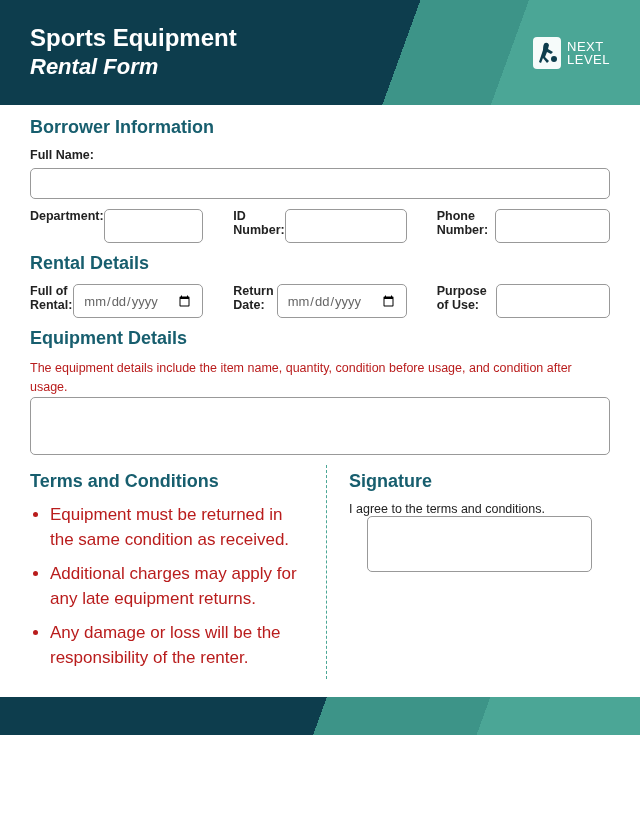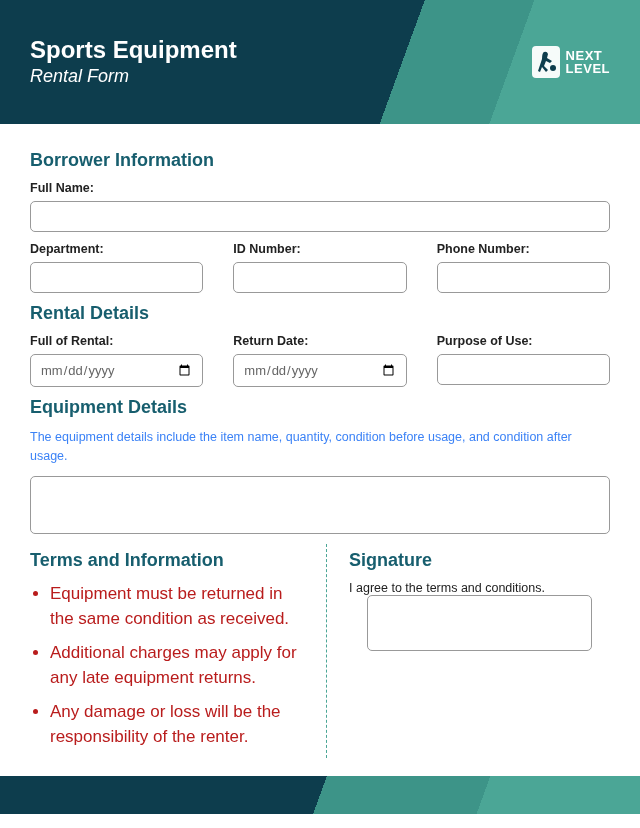--- a/index.html
+++ b/index.html
@@ -1,30 +1,30 @@
 <!DOCTYPE html>
 <html><head>
 <meta charset="utf-8">
 <style>
 *{margin:0;padding:0;box-sizing:border-box}
 body{font-family:Arial,Helvetica,sans-serif;width:640px;background:#fff}
-.header{background:linear-gradient(110deg,#0d3d4d 0%,#0d3d4d 62%,#3d9488 62%,#3d9488 78%,#4ba696 78%);padding:36px 30px;display:flex;justify-content:space-between;align-items:center}
+.header{background:linear-gradient(110deg,#0d3d4d 0%,#0d3d4d 62%,#3d9488 62%,#3d9488 78%,#4ba696 78%);padding:24px 30px;display:flex;justify-content:space-between;align-items:center}
 .header-text h1{color:#fff;font-size:24px;font-weight:700;line-height:1.2}
-.header-text h2{color:#fff;font-size:18px;font-weight:400;font-style:italic;line-height:1.3}
+.header-text h2{color:#fff;font-size:22px;font-weight:700;font-style:italic;line-height:1.3}
 .logo{display:flex;align-items:center;gap:4px}
 .logo-icon{width:32px;height:36px;position:relative}
-.logo-text{color:#fff;font-size:13px;font-weight:700;line-height:1;letter-spacing:0.5px}
-.content{padding:20px 30px 18px}
+.logo-text{color:#fff;font-size:13px;font-weight:400;line-height:1;letter-spacing:0.5px}
+.content{padding:6px 30px 18px}
 .section-title{color:#175e6e;font-size:18px;font-weight:700;margin-bottom:10px;margin-top:6px}
 .field-label{color:#222;font-size:12.5px;font-weight:700;margin-bottom:6px;display:block}
 .field-input{width:100%;border:1px solid #999;border-radius:5px;padding:7px 9px;font-size:13px;font-family:inherit;background:#fff}
 .row{display:flex;gap:30px;margin-bottom:10px}
-.col{flex:1;display:flex;flex-direction:column}
+.col{flex:1;display:flex;}
 .full{margin-bottom:10px}
-.desc{font-size:12.5px;color:#3b82f6;margin-bottom:10px;line-height:1.5}
+.desc{font-size:12.5px;color:#b91c1c;line-height:1.5}
 .textarea{width:100%;border:1px solid #999;border-radius:5px;padding:9px;height:58px;font-family:inherit;resize:none}
 .bottom{display:flex;gap:0;margin-top:6px}
 .terms{flex:1.05;padding-right:22px}
 .sig{flex:1;padding-left:22px;border-left:1.5px dashed #4ba696}
 .terms ul{padding-left:20px;margin-top:8px}
 .terms li{font-size:17px;color:#b91c1c;margin-bottom:8px;line-height:1.5}
 .sig-text{font-size:12.5px;color:#222;margin-top:8px}
 .sig-box{border:1px solid #999;border-radius:5px;height:56px;margin:0 18px}
 .sig-label{font-size:12.5px;color:#222;text-align:center;margin-top:10px;font-weight:600}
 .footer{height:38px;background:linear-gradient(110deg,#0d3d4d 0%,#0d3d4d 50%,#3d9488 50%,#3d9488 75%,#4ba696 75%)}
@@ -90,21 +90,21 @@
       <input class="field-input" type="text" style="">
     </div>
   </div>
 
   <div class="section-title">Equipment Details</div>
   <div class="desc">The equipment details include the item name, quantity, condition before usage, and condition after usage.</div>
   <textarea class="textarea" style=""></textarea>
 
   <div class="bottom">
     <div class="terms">
-      <div class="section-title">Terms and Information</div>
+      <div class="section-title">Terms and Conditions</div>
       <ul>
         <li>Equipment must be returned in the same condition as received.</li>
         <li>Additional charges may apply for any late equipment returns.</li>
         <li>Any damage or loss will be the responsibility of the renter.</li>
       </ul>
     </div>
     <div class="sig">
       <div class="section-title">Signature</div>
       <div class="sig-text">I agree to the terms and conditions.</div>
       <div class="sig-box"></div>

